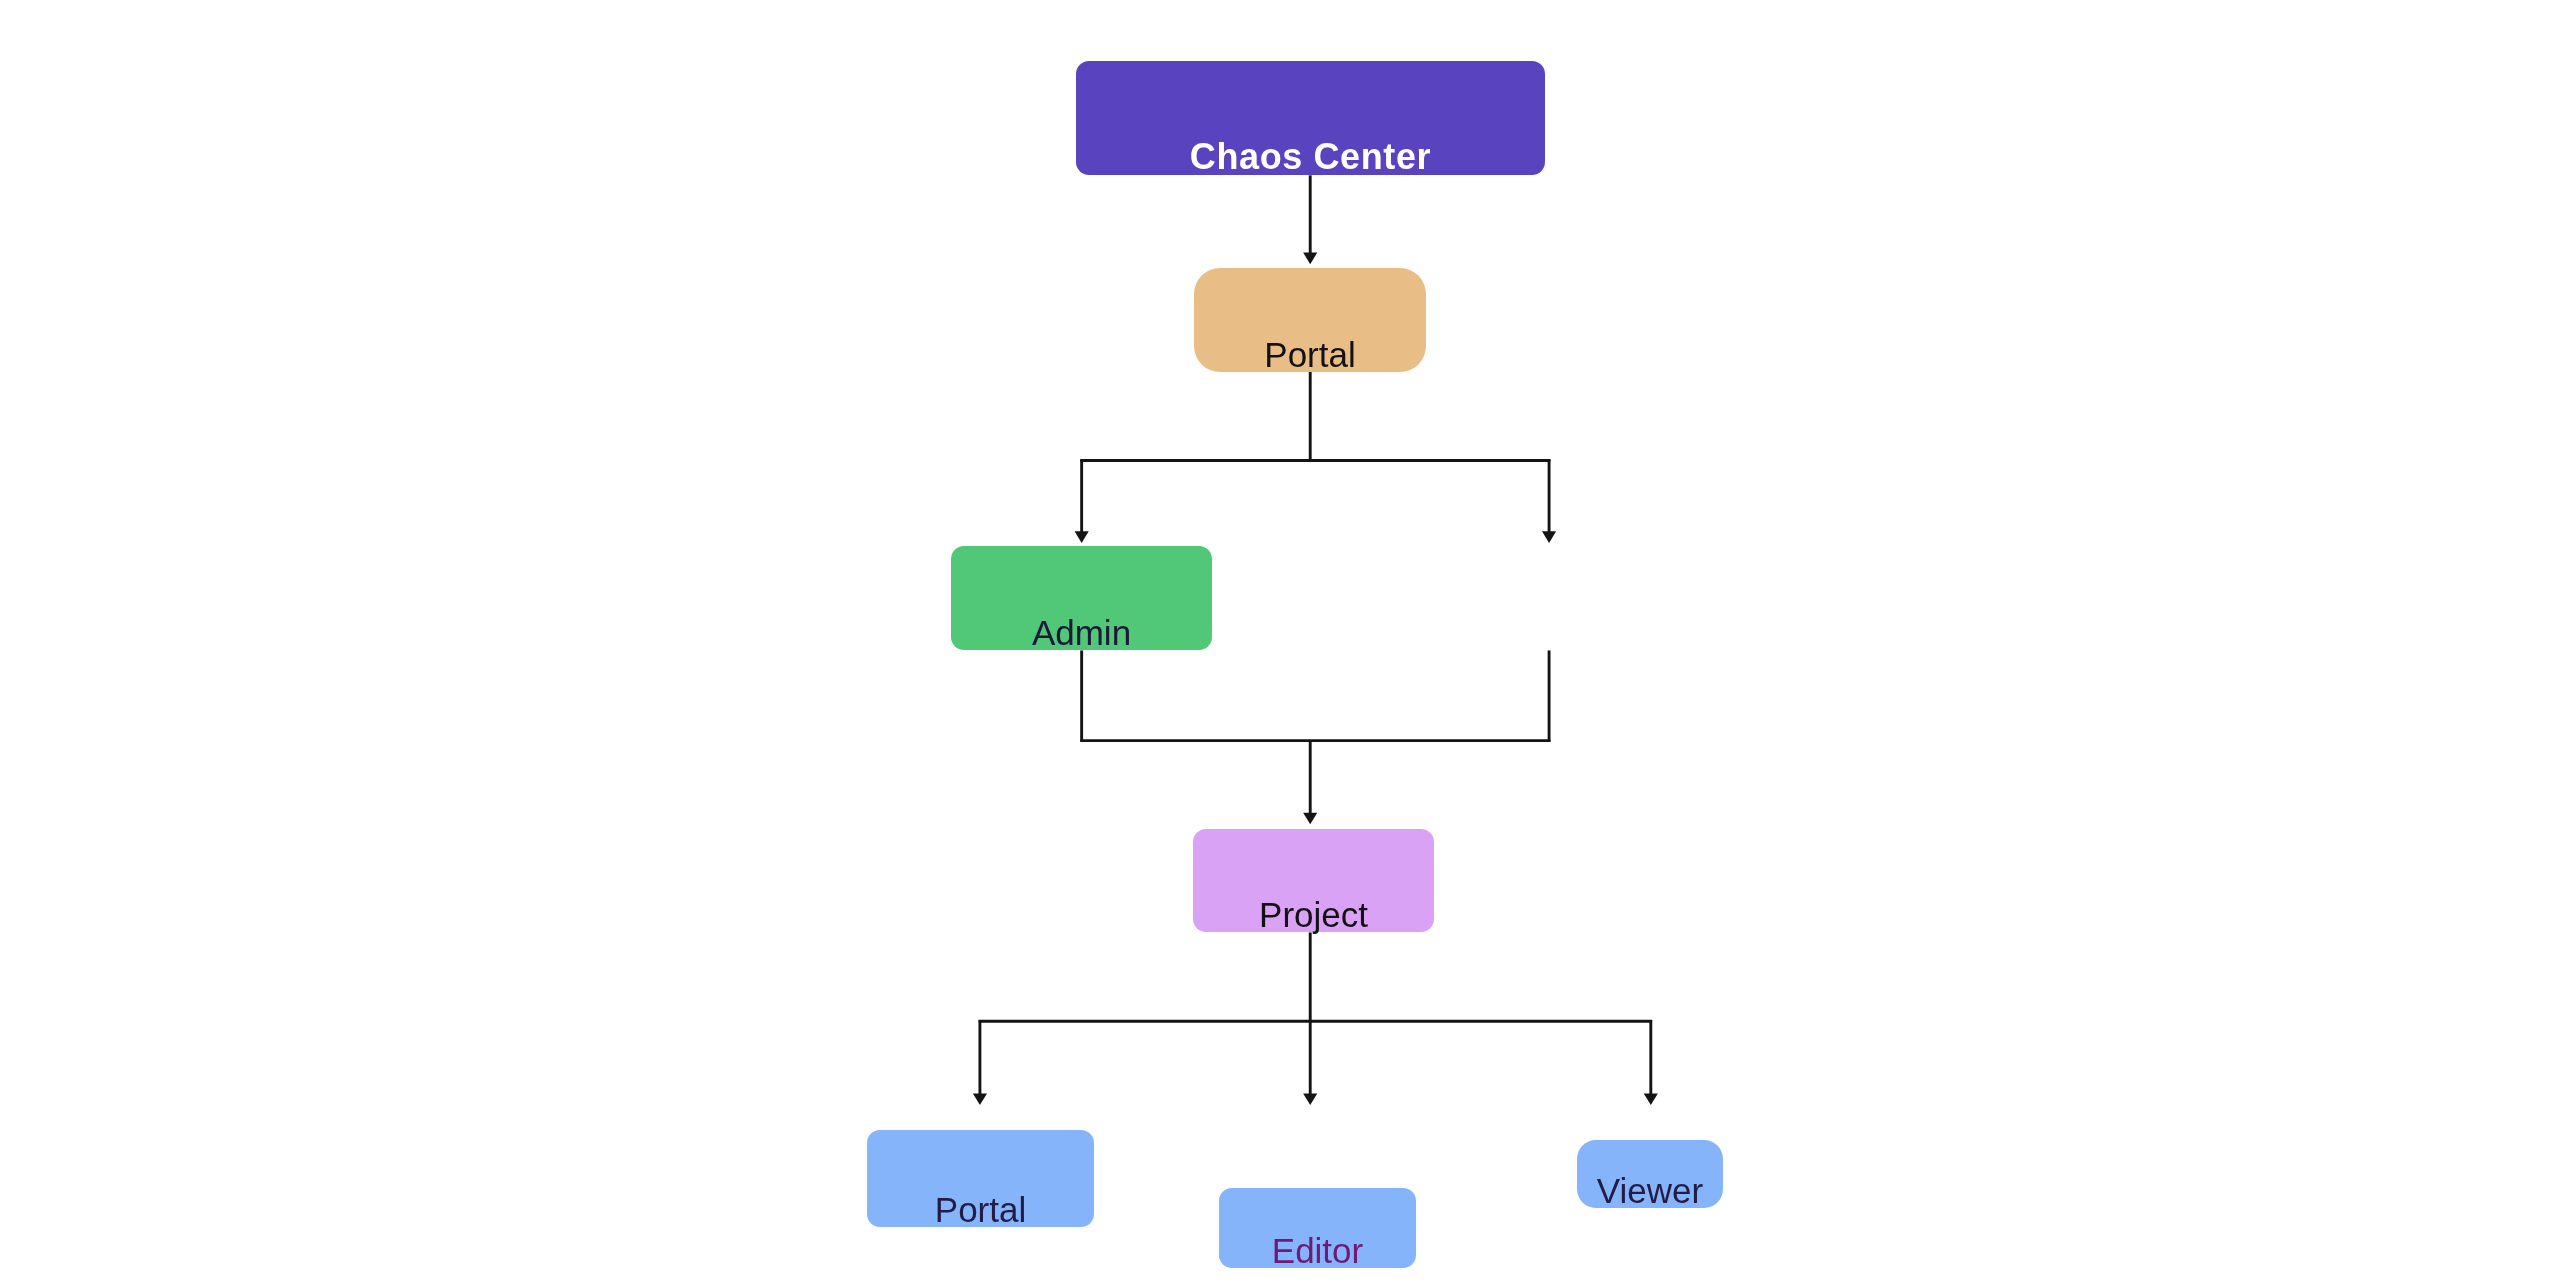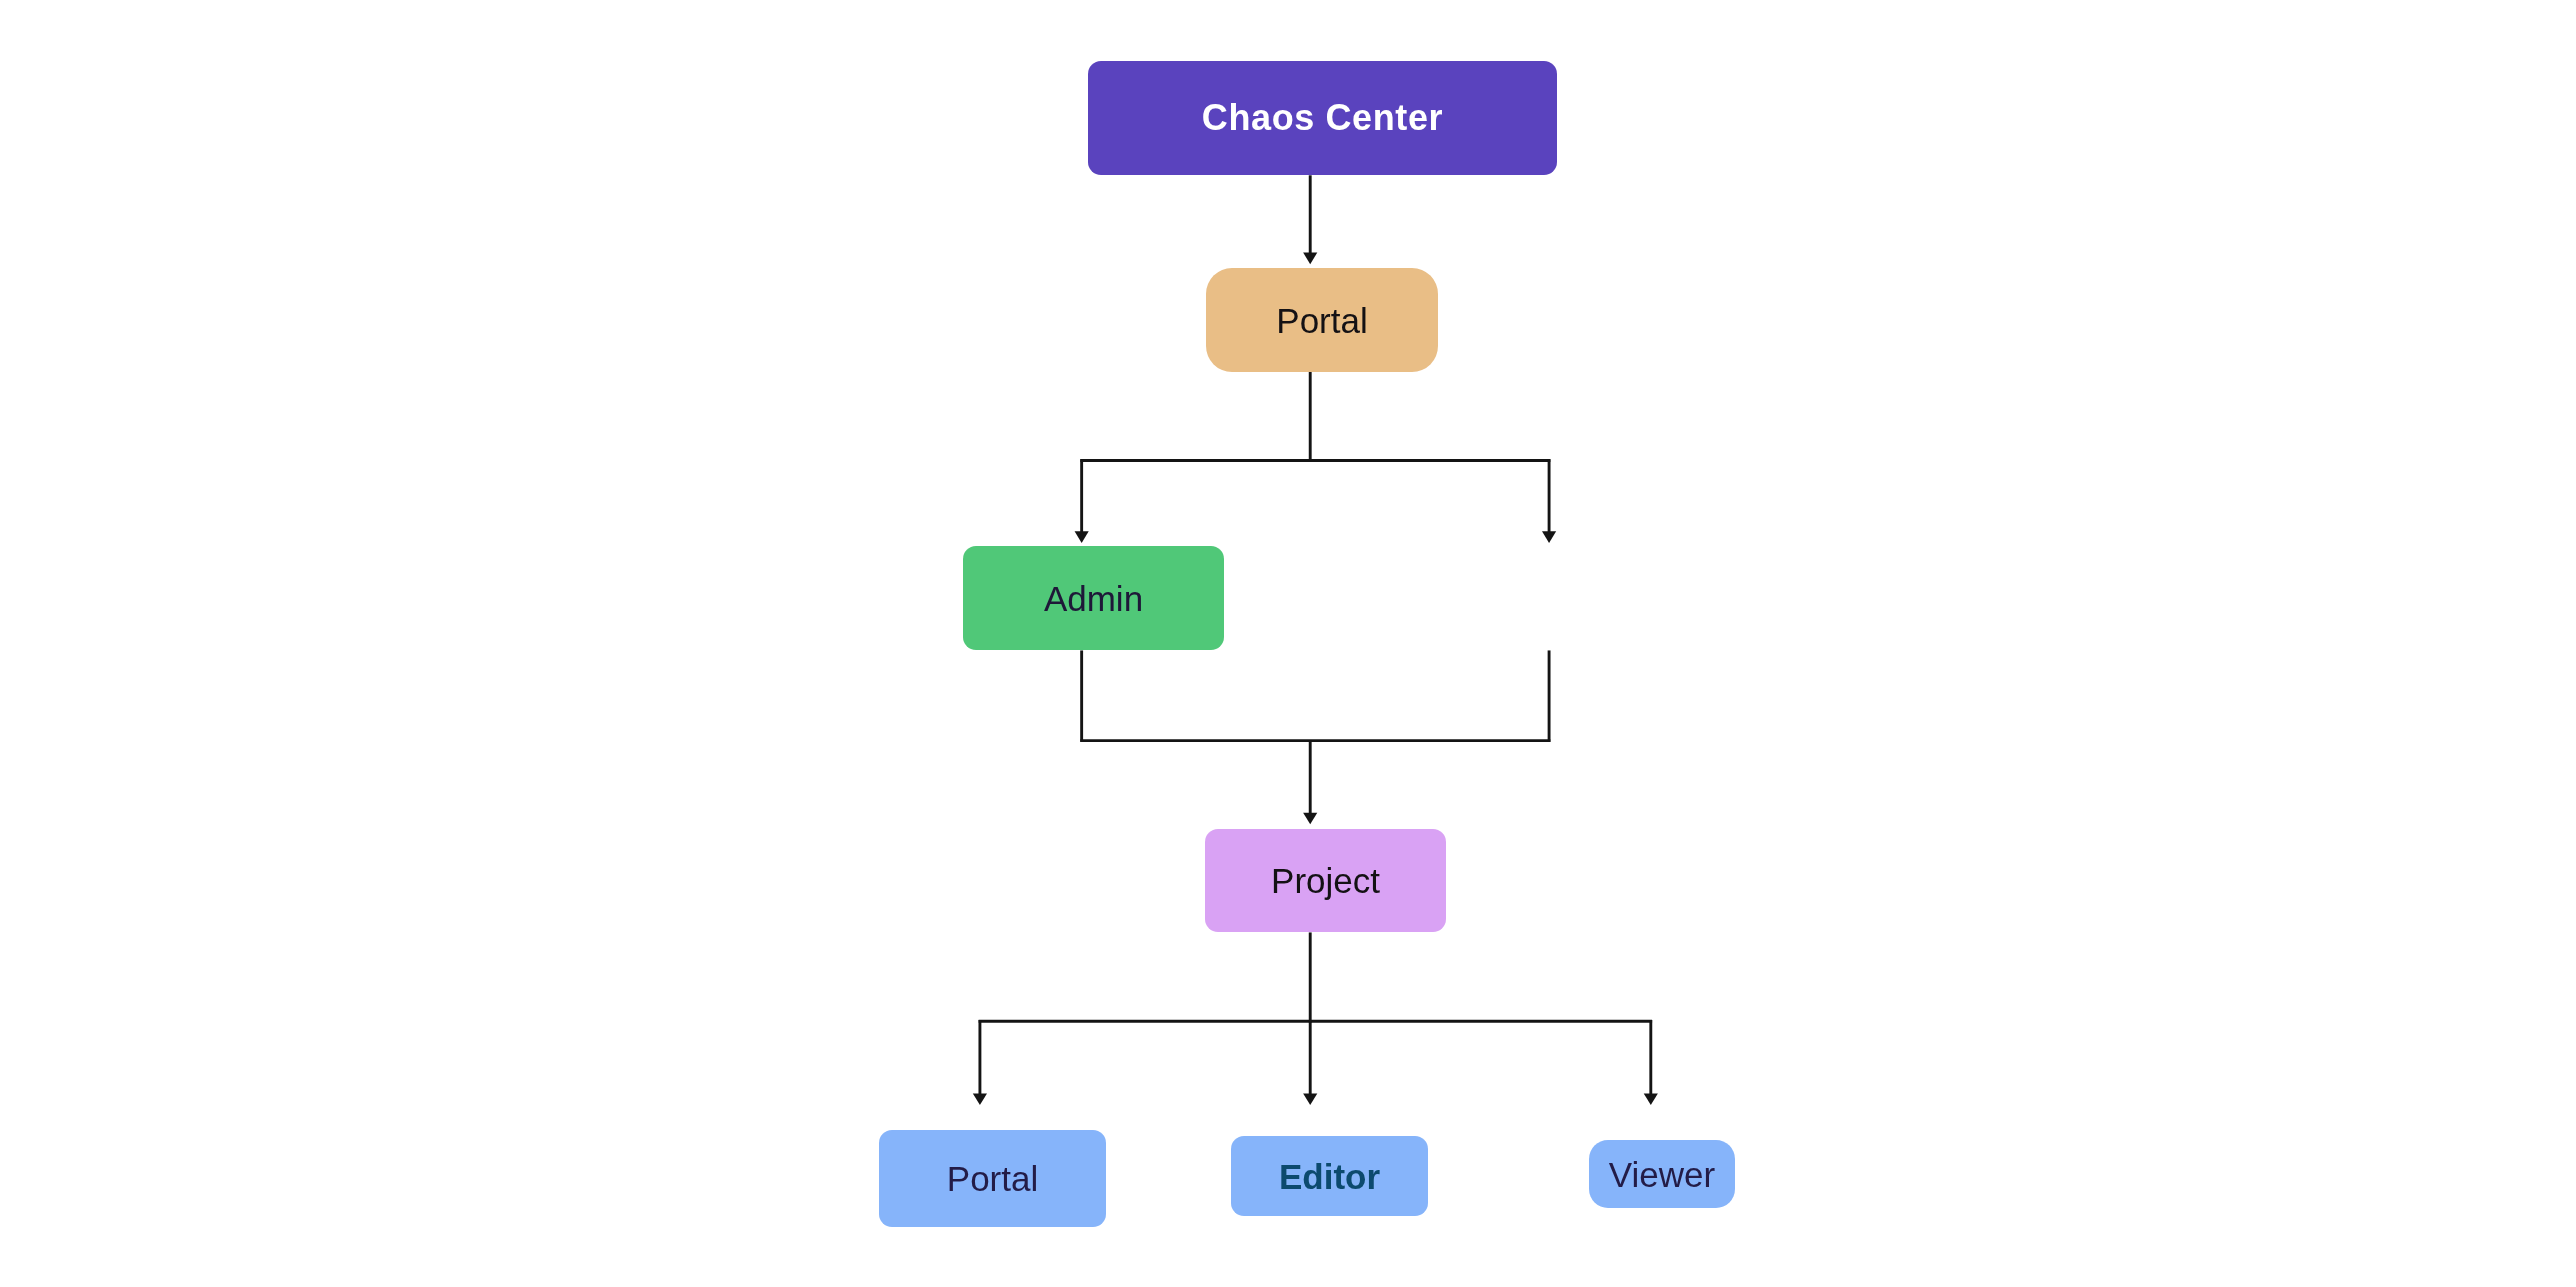--- a/index.html
+++ b/index.html
@@ -13,27 +13,26 @@
   }
   .edges {
     position: absolute;
     left: 0; top: 0;
     width: 2576px; height: 1288px;
     pointer-events: none;
   }
   .node {
     position: absolute;
     display: flex;
-    align-items: center;
+    align-items: flex-end;
     justify-content: center;
     border-radius: 13px;
     font-size: 35px;
     line-height: 1;
     white-space: nowrap;
-    margin-left: 12px;
   }
   .node--title {
     font-weight: bold;
     font-size: 36px;
     letter-spacing: 0.6px;
   }
   .node--viewer { border-radius: 19px; }
 </style>
 </head>
 <body>
@@ -82,21 +81,21 @@
 
 
   <div class="node" style="left: 1193px; top: 829px; width: 241px; height: 103px; background-color: rgb(217, 162, 244); color: rgb(20, 17, 20);">
     <span>Project</span>
   </div>
 
   <div class="node" style="left: 867px; top: 1130px; width: 227px; height: 97px; background-color: rgb(134, 180, 250); color: rgb(35, 28, 71);">
     <span>Portal</span>
   </div>
 
-  <div class="node" style="left: 1219px; top: 1136px; width: 197px; height: 80px; background-color: rgb(134, 180, 250); color: #0c4a6e; font-weight: bold;">
+  <div class="node" style="left: 1219px; top: 1188px; width: 197px; height: 80px; background-color: rgb(134, 180, 250); color: #701a75;">
     <span>Editor</span>
   </div>
 
   <div class="node node--viewer" style="left: 1577px; top: 1140px; width: 146px; height: 68px; background-color: rgb(134, 180, 250); color: rgb(35, 28, 71);">
     <span>Viewer</span>
   </div>
 
 </div>
 
 

